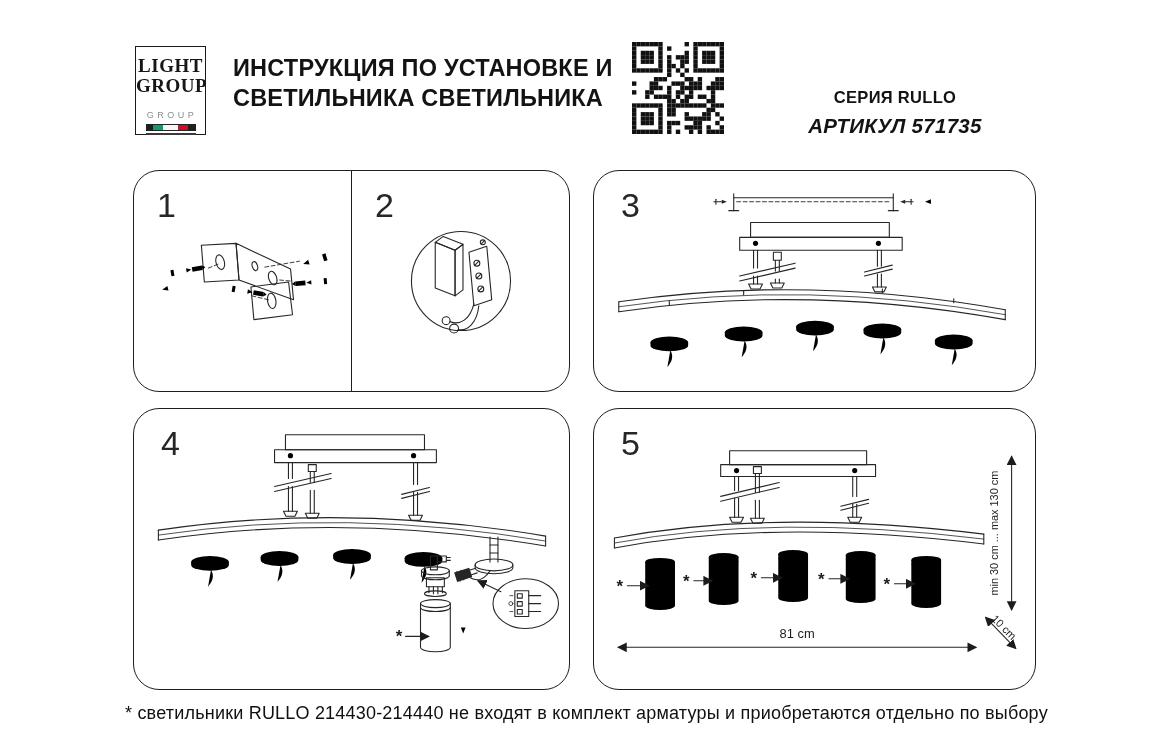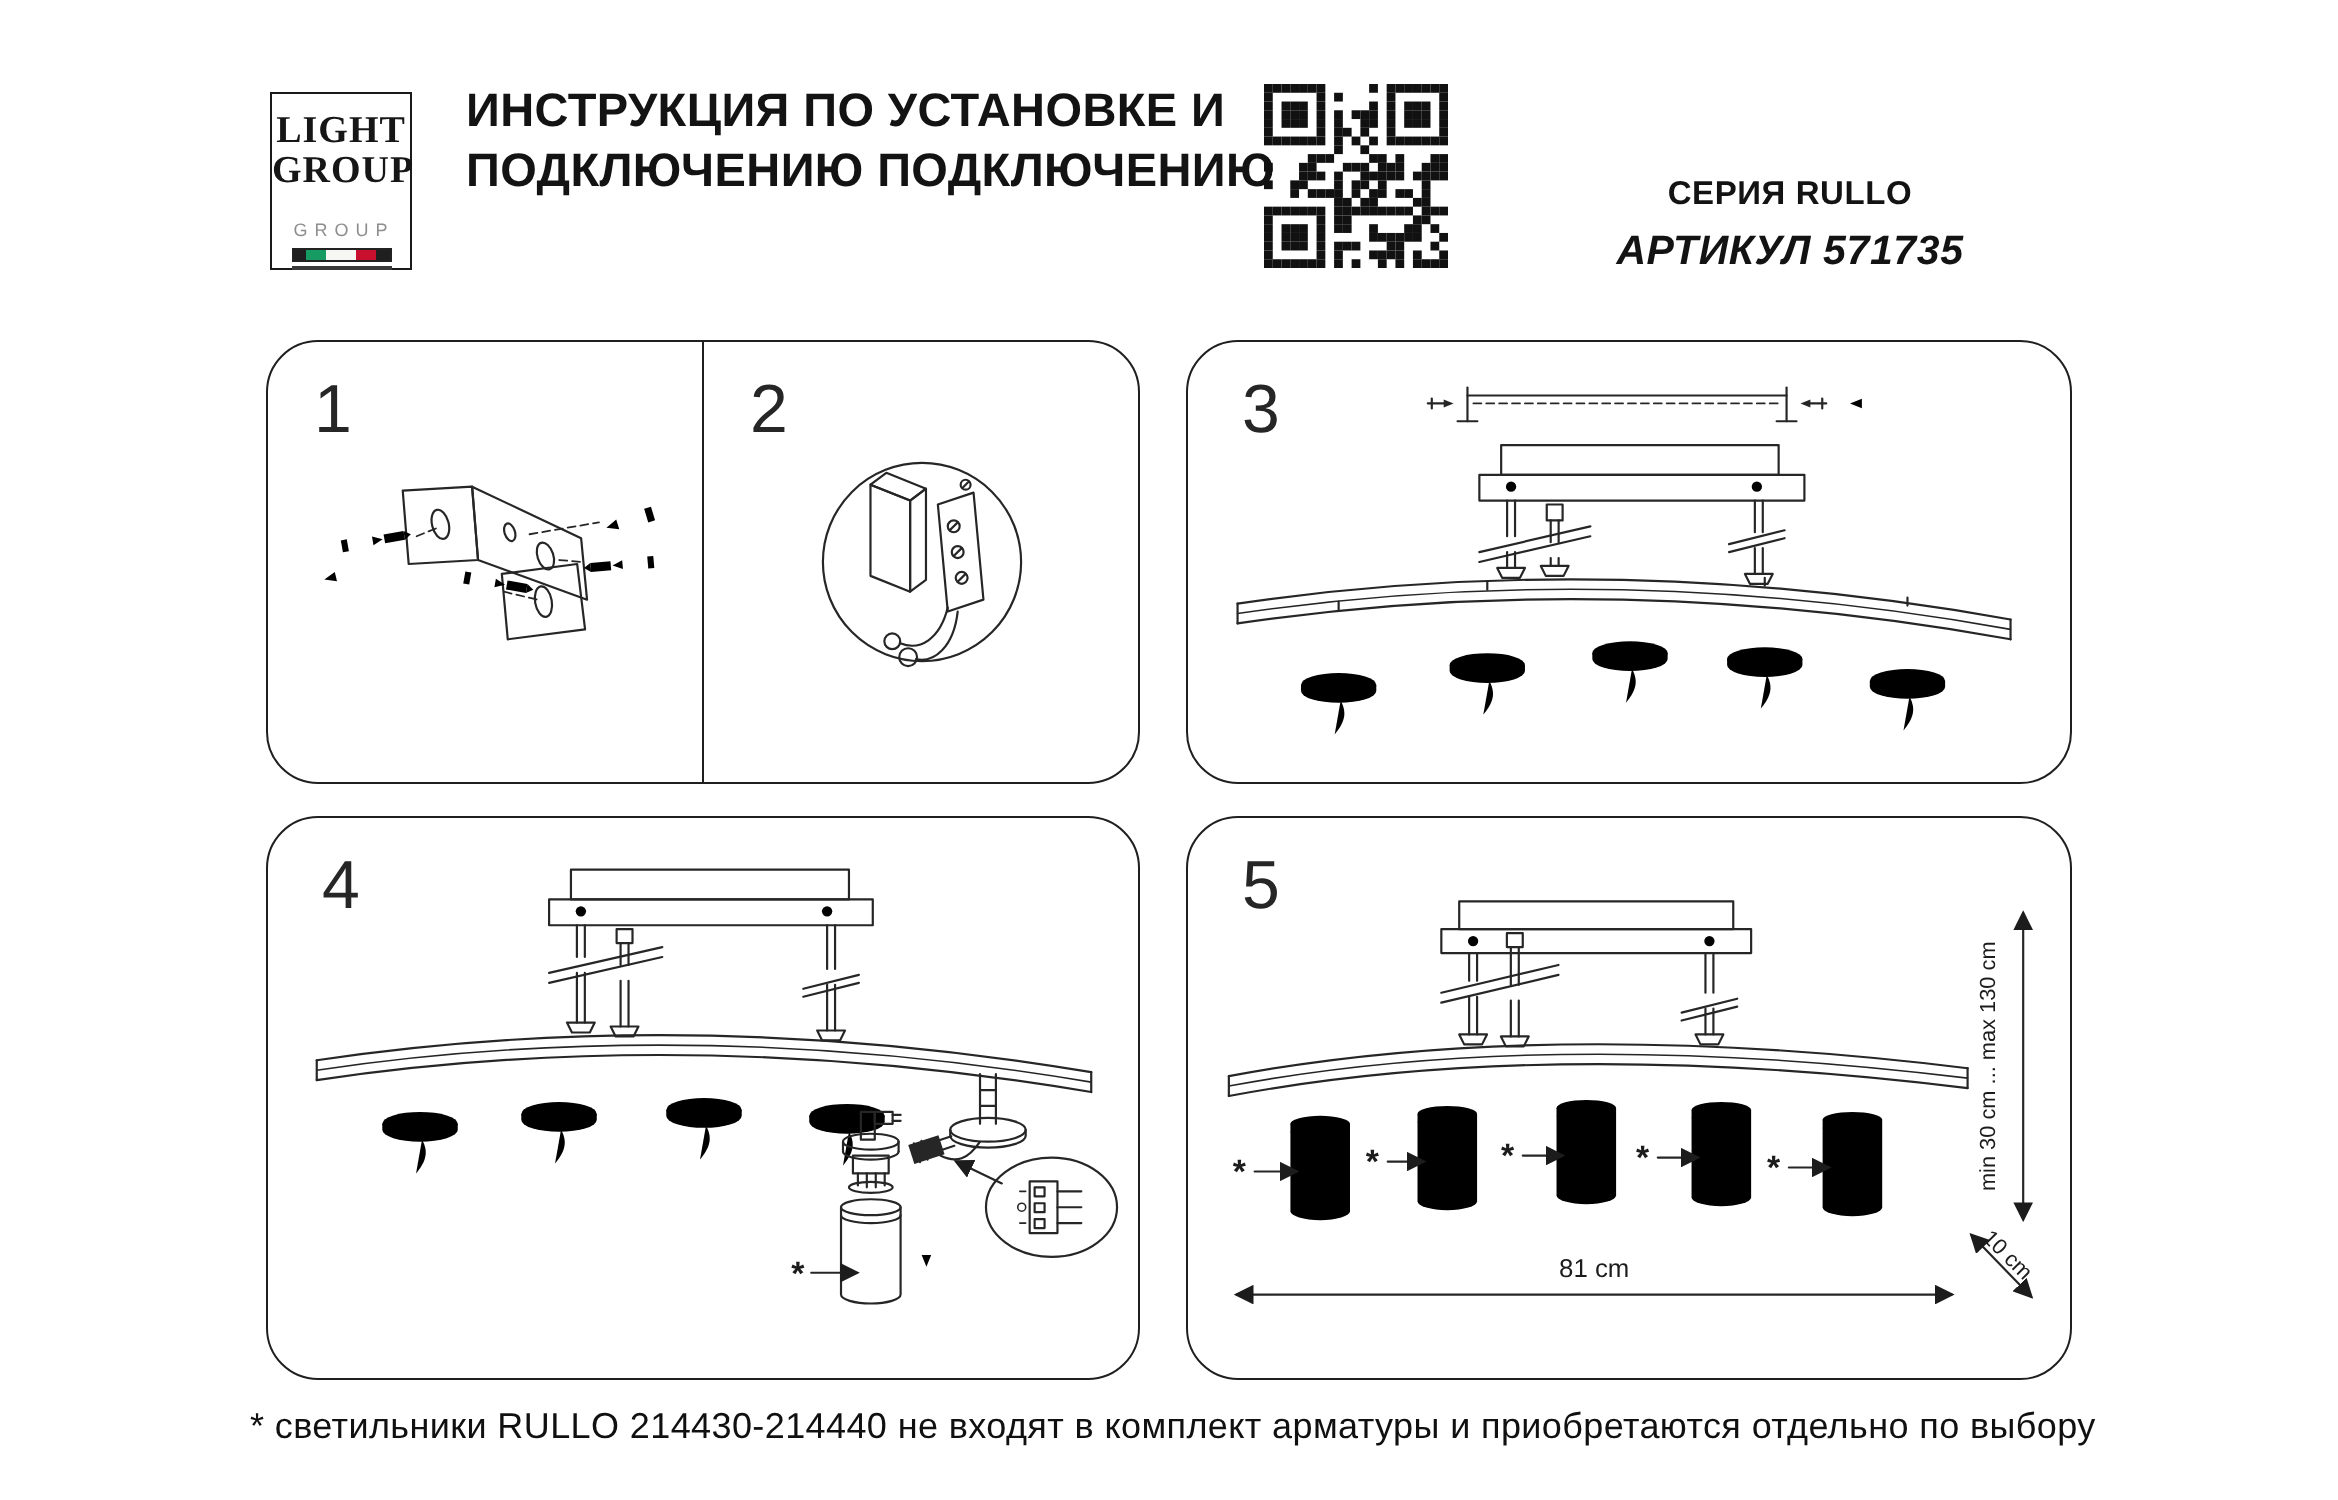--- a/index.html
+++ b/index.html
@@ -13,21 +13,21 @@
         letter-spacing:.5px;color:#161616;}
   .logo-group{font-size:9px;letter-spacing:3.5px;color:#8e8e8e;margin-top:14px;margin-left:3px;}
   .flag{display:flex;width:50px;height:7px;margin:4px auto 0;border:1px solid #222;box-sizing:border-box;}
   .f{height:100%}
   .f.b{background:#1f1f1f;flex:0 0 13%}
   .f.g{background:#169b62;flex:0 0 22%}
   .f.w{background:#f6f6f2;flex:1}
   .f.r{background:#c8102e;flex:0 0 22%}
   .flag-underline{width:50px;height:2px;background:#3a3a3a;margin:2px auto 0;}
 
-  .title{position:absolute;left:233px;top:40px;font-weight:bold;font-size:23.5px;line-height:30px;
+  .title{position:absolute;left:233px;top:53px;font-weight:bold;font-size:23.5px;line-height:30px;
         letter-spacing:.2px;color:#131313;}
   .qr{position:absolute;left:632px;top:42px;width:92px;height:92px;}
   .series-block{position:absolute;left:798px;top:60px;width:194px;text-align:center;color:#131313;}
   .series{font-weight:bold;font-size:16.5px;letter-spacing:.3px;margin-top:28px;}
   .article{font-weight:bold;font-size:20.5px;margin-top:7px;letter-spacing:.3px;font-style:italic;}
 
   
   .panel{position:absolute;border:1.6px solid #1f1f1f;border-radius:26px;box-sizing:border-box;background:#fff;}
   .panel12{left:133px;top:170px;width:437px;height:222px;}
   .p3{left:593px;top:170px;width:443px;height:222px;}
@@ -125,21 +125,21 @@
         <span class="f g"></span>
         <span class="f w"></span>
         <span class="f r"></span>
         <span class="f b"></span>
     </div>
     <div class="flag-underline"></div>
   </div>
 
   <div class="title">
     <div>ИНСТРУКЦИЯ ПО УСТАНОВКЕ И</div>
-    <div>ПОДКЛЮЧЕНИЮ ПОДКЛЮЧЕНИЮ</div>
+    <div>СВЕТИЛЬНИКА СВЕТИЛЬНИКА</div>
   </div>
 
   <svg class="qr" id="qr" viewBox="0 0 92.4 92.4">
       <g fill="#111">
         <rect x="0.0" y="0.0" width="4.4" height="4.4"></rect>
         <rect x="4.4" y="0.0" width="4.4" height="4.4"></rect>
         <rect x="8.8" y="0.0" width="4.4" height="4.4"></rect>
         <rect x="13.2" y="0.0" width="4.4" height="4.4"></rect>
         <rect x="17.6" y="0.0" width="4.4" height="4.4"></rect>
         <rect x="22.0" y="0.0" width="4.4" height="4.4"></rect>

